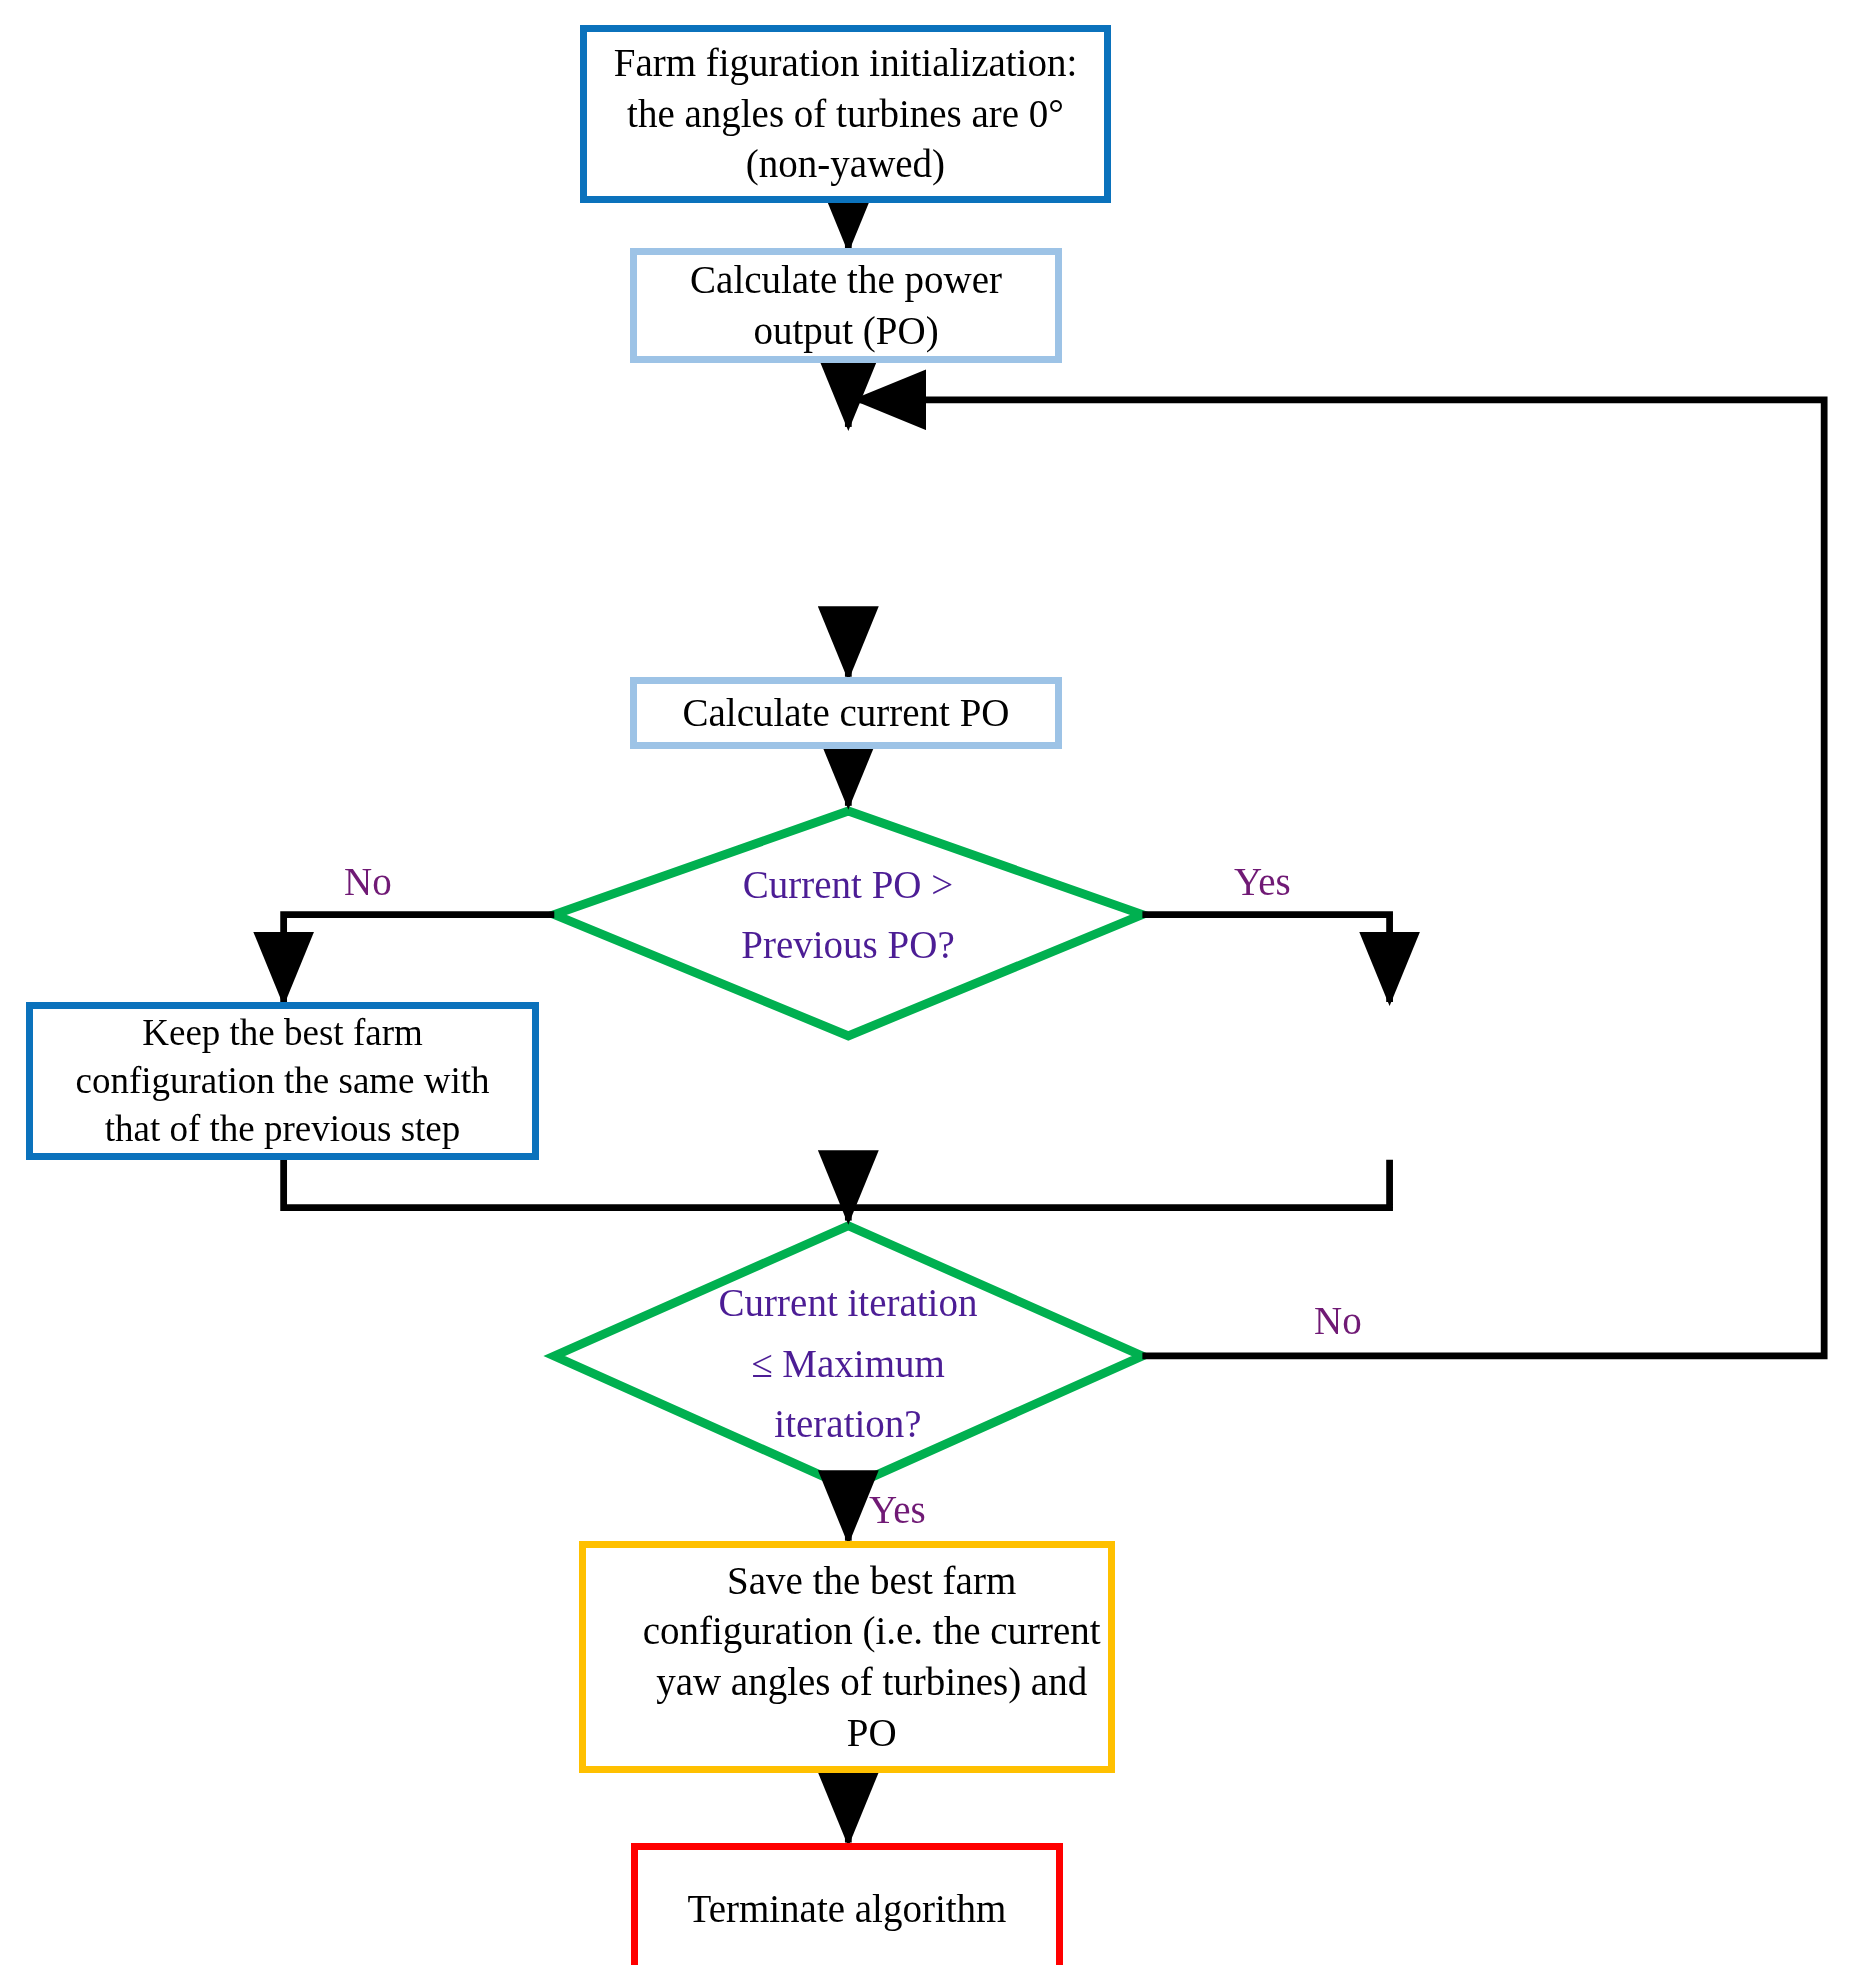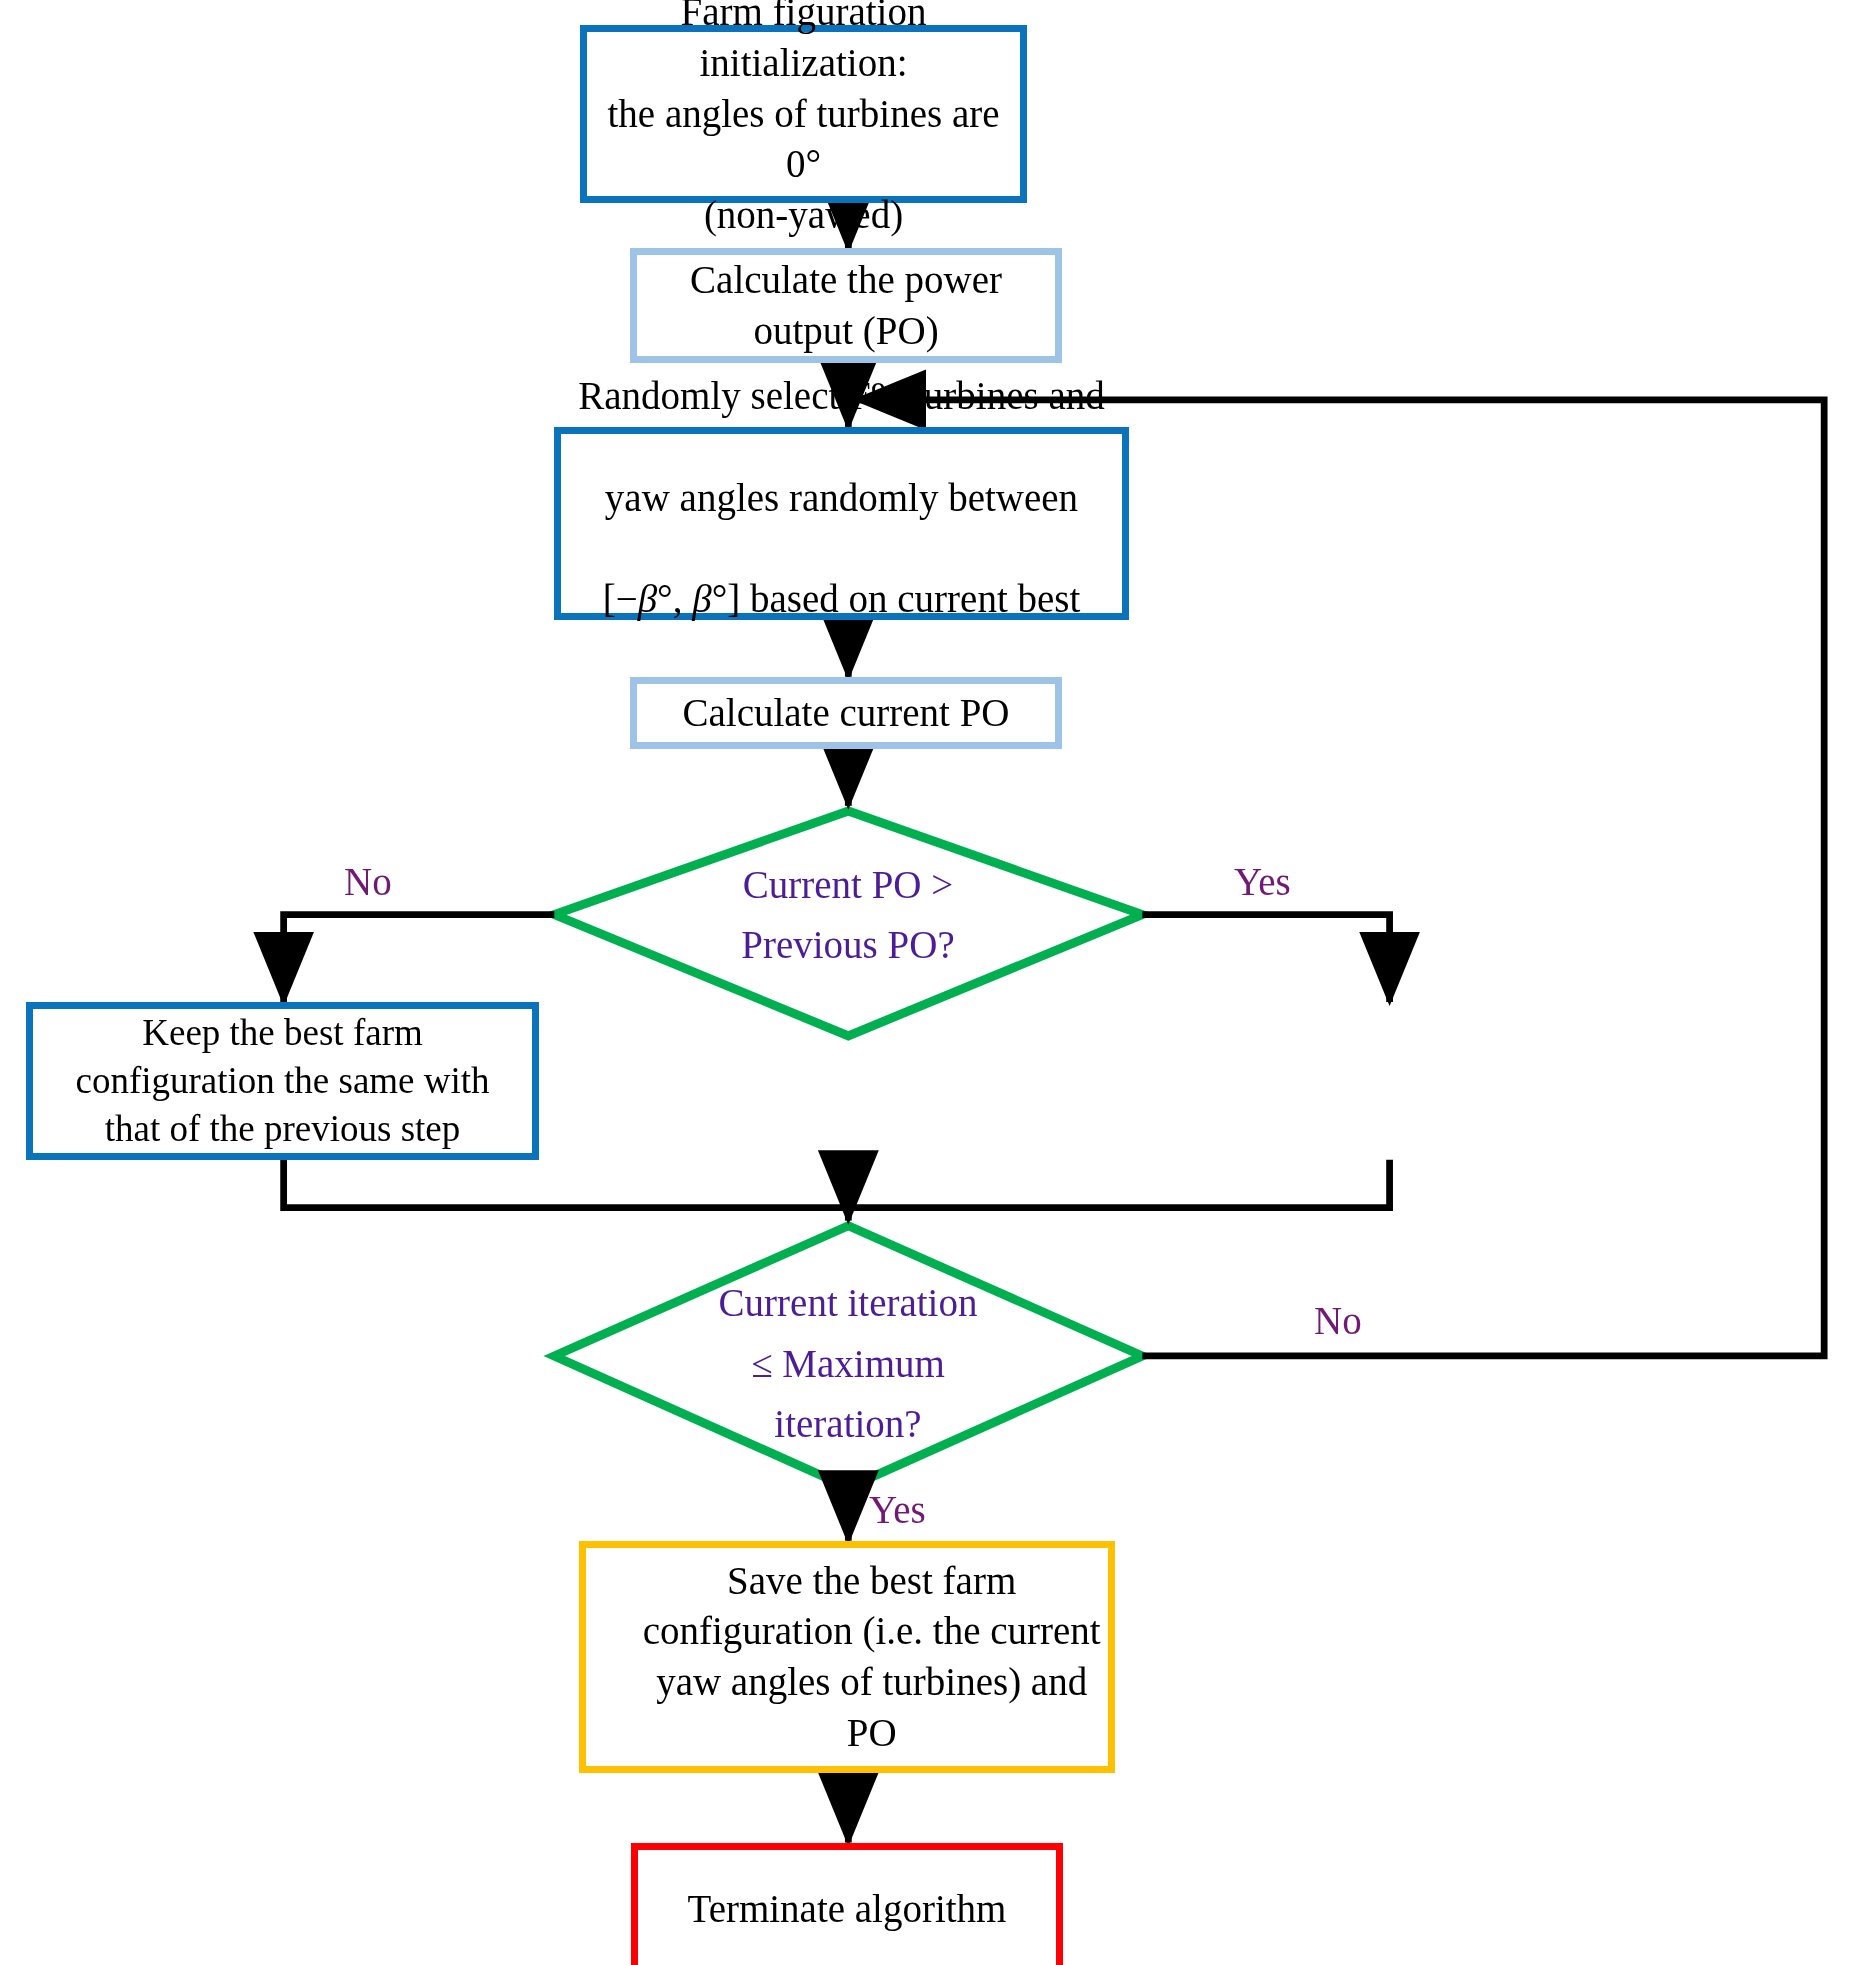--- a/index.html
+++ b/index.html
@@ -96,39 +96,31 @@
 
     <polyline points="2670,2228 2670,2320 1630,2320" fill="none" stroke="#000000" stroke-width="13"></polyline>
 
     <line x1="1630" y1="2320" x2="1630" y2="2345" stroke="#000000" stroke-width="13" marker-end="url(#arrowhead)"></line>
 
     <line x1="1630" y1="2858" x2="1630" y2="2960" stroke="#000000" stroke-width="13" marker-end="url(#arrowhead)"></line>
 
     <line x1="1630" y1="3430" x2="1630" y2="3540" stroke="#000000" stroke-width="13" marker-end="url(#arrowhead)"></line>
   </svg>
 
-  <div class="node node-process-dark" style="left:580px; top:25px; width:447px; height:178px;">
+  <div class="node node-process-dark" style="left:580px; top:25px; width:531px; height:178px;">
     <span>Farm figuration initialization:
 the angles of turbines are 0°
 (non-yawed)</span>
   </div>
 
   <div class="node node-process-light" style="left:630px; top:248px; width:432px; height:115px;">
     <span>Calculate the power
 output (PO)</span>
   </div>
 
-  <div class="node node-process-dark" style="left:554px; top:427px; width:575px; height:193px;">
-    <span>
-      <span>Randomly select F% turbines and</span><br>
-      <span>yaw angles randomly between</span><br>
-      <span>[−</span><span class="beta">β</span><span>°, </span><span class="beta">β</span><span>°] based on current best</span><br>
-      <span>known configuration</span>
-    </span>
-  </div>
 
   <div class="node node-process-light" style="left:630px; top:677px; width:432px; height:72px;">
     <span>Calculate current PO</span>
   </div>
 
   <div class="diamond-label" style="left:640px; top:854px; width:416px; height:122px;">
     <span>Current PO &gt;
 Previous PO?</span>
   </div>
 

